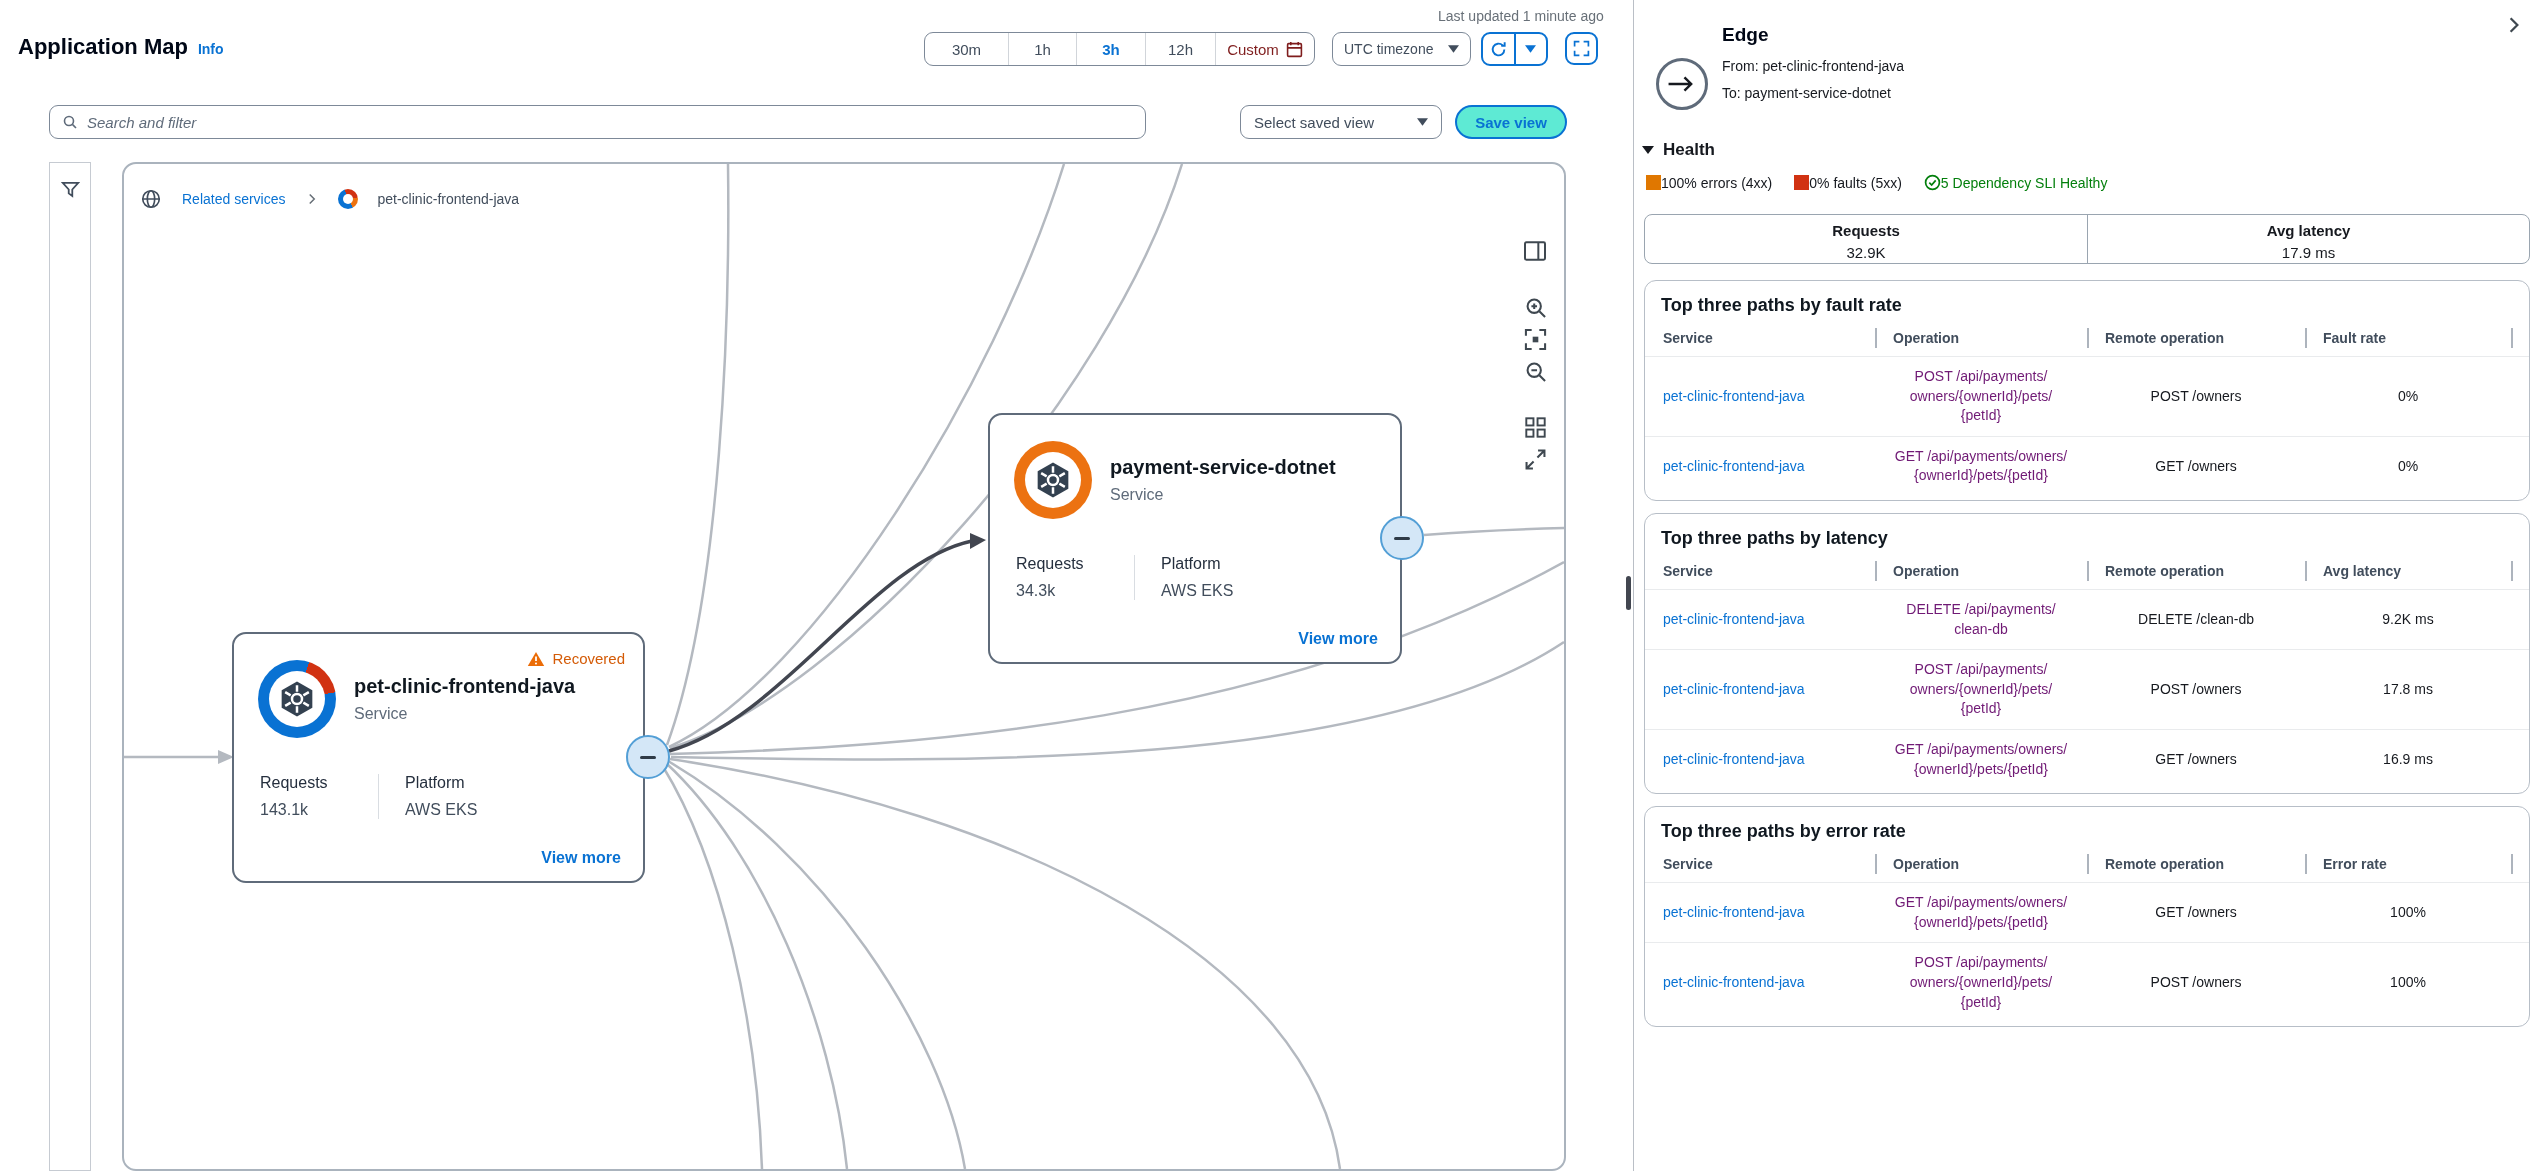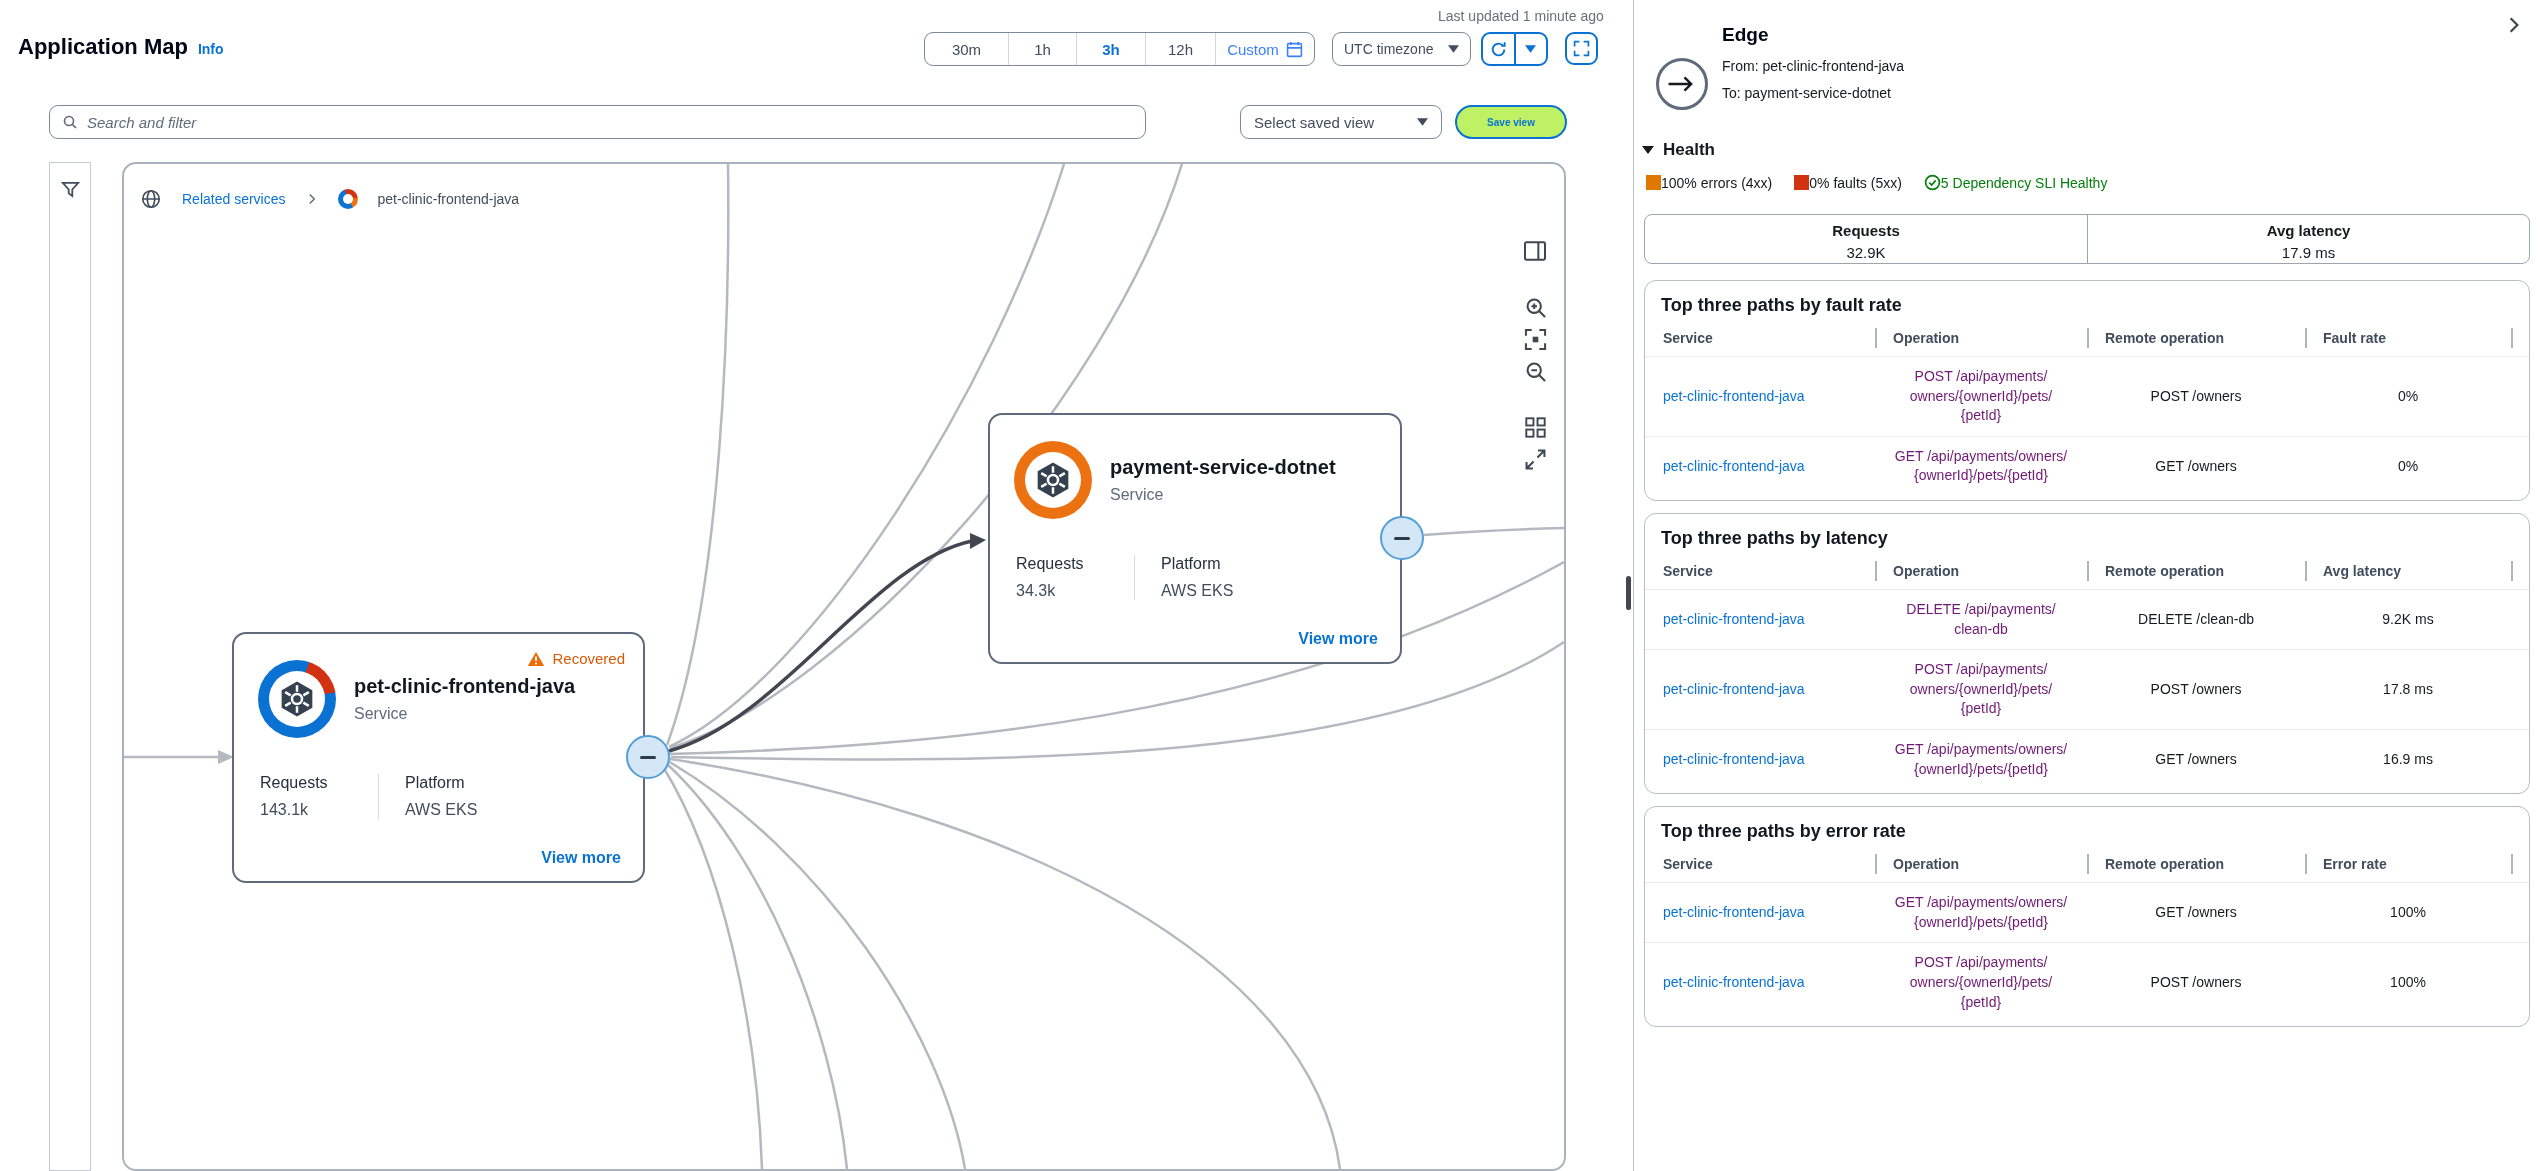--- a/index.html
+++ b/index.html
@@ -12,21 +12,21 @@
   .title-row { position:absolute; left:18px; top:34px; display:flex; align-items:baseline; gap:10px; }
   .app-title { font-size:22px; font-weight:bold; color:#000716; }
   .info-link { font-size:14px; font-weight:bold; color:#0972d3; cursor:pointer; }
 
   .controls { position:absolute; left:924px; top:32px; height:34px; display:flex; align-items:center; }
   .time-seg { display:flex; height:34px; border:1px solid #7d8998; border-radius:9px; overflow:hidden; background:#fff; }
   .seg { display:flex; align-items:center; justify-content:center; gap:7px; font-size:15px; color:#414d5c;
          border-left:1px solid #d1d5da; cursor:pointer; }
   .seg:first-child { border-left:none; }
   .seg.selected { color:#0972d3; font-weight:bold; }
-  .seg.custom { color:#3b82f6; }
+  .seg.custom { color:#7f1d1d; }
   .w83{width:83px}.w68{width:68px}.w69{width:69px}.w70{width:70px}.w99{width:99px}
   .tz-select { position:absolute; left:408px; top:0; width:139px; height:34px; border:1px solid #7d8998;
     border-radius:9px; display:flex; align-items:center; justify-content:space-between; padding:12px 11px;
     font-size:14px; color:#414d5c; cursor:pointer; background:#fff; }
   .refresh-split { position:absolute; left:557px; top:0; width:67px; height:34px; border:2px solid #0972d3;
     border-radius:9px; display:flex; overflow:hidden; background:#fff; }
   .refresh-cell { flex:1; display:flex; align-items:center; justify-content:center; color:#0972d3; cursor:pointer; }
   .refresh-cell + .refresh-cell { border-left:2px solid #0972d3; }
   .expand-top-btn { position:absolute; left:641px; top:0; width:33px; height:33px; border:2px solid #0972d3;
     border-radius:9px; display:flex; align-items:center; justify-content:center; color:#0972d3; cursor:pointer; background:#fff; }
@@ -34,22 +34,22 @@
   
   .search-box { position:absolute; left:49px; top:105px; width:1097px; height:34px; border:1px solid #7d8998;
     border-radius:9px; display:flex; align-items:center; gap:9px; padding:0 12px; background:#fff; }
   .search-box svg { flex:none; color:#5f6b7a; }
   .search-box input { border:none; outline:none; flex:1; font-size:15px; font-family:inherit; color:#16191f; background:transparent; }
   .search-box input::placeholder { font-style:italic; color:#5f6b7a; }
   .saved-view { position:absolute; left:1240px; top:105px; width:202px; height:34px; border:1px solid #7d8998;
     border-radius:9px; display:flex; align-items:center; justify-content:space-between; padding:0 13px;
     font-size:15px; color:#414d5c; cursor:pointer; background:#fff; }
   .save-view-btn { position:absolute; left:1455px; top:105px; width:112px; height:34px; border:2px solid #0972d3;
-    border-radius:18px; color:#0972d3; font-weight:bold; font-size:10px; display:flex; align-items:center;
-    justify-content:center; cursor:pointer; background:#bef264; }
+    border-radius:18px; color:#0972d3; font-weight:bold; font-size:15px; display:flex; align-items:center;
+    justify-content:center; cursor:pointer; background:#5eead4; }
 
   
   .filter-rail { position:absolute; left:49px; top:162px; width:42px; height:1009px; border:1px solid #c6cbd2;
     background:#fff; display:flex; justify-content:center; }
   .filter-rail .funnel { margin-top:13px; color:#414d5c; cursor:pointer; }
 
   .map-canvas { position:absolute; left:122px; top:162px; width:1444px; height:1009px; border:2px solid #aab3bd;
     border-radius:14px; background:#fff; overflow:hidden; }
   .edges-svg { position:absolute; left:0; top:0; z-index:1; }
 

